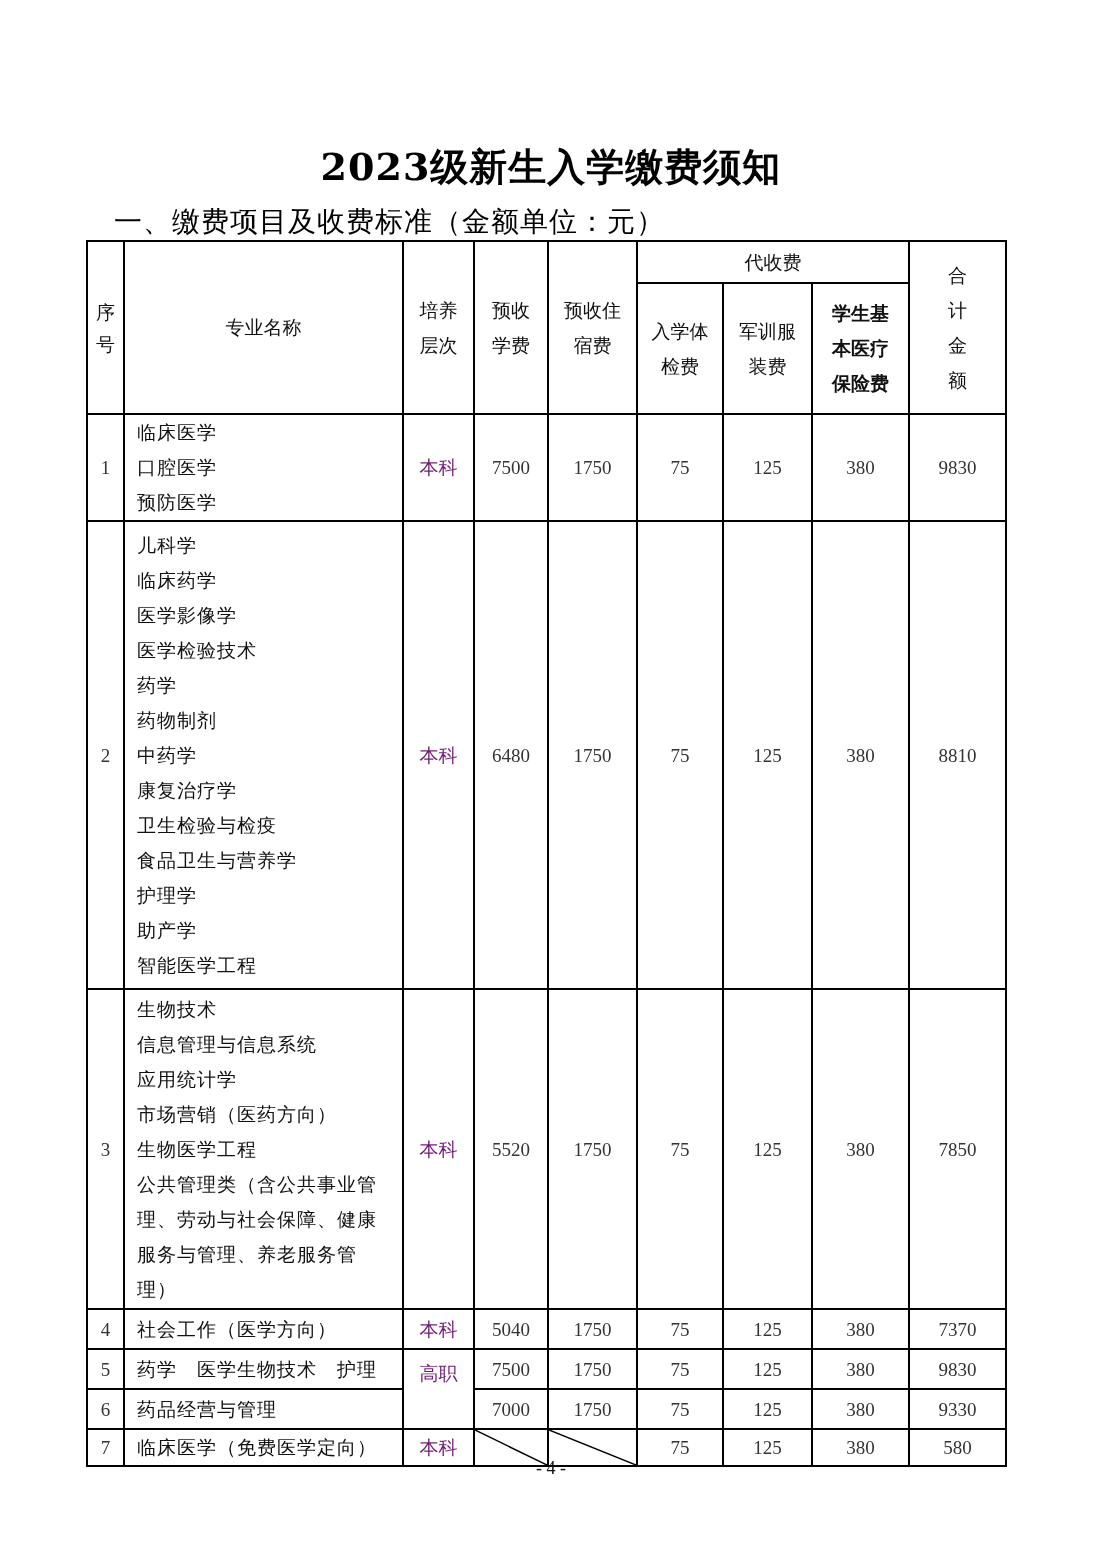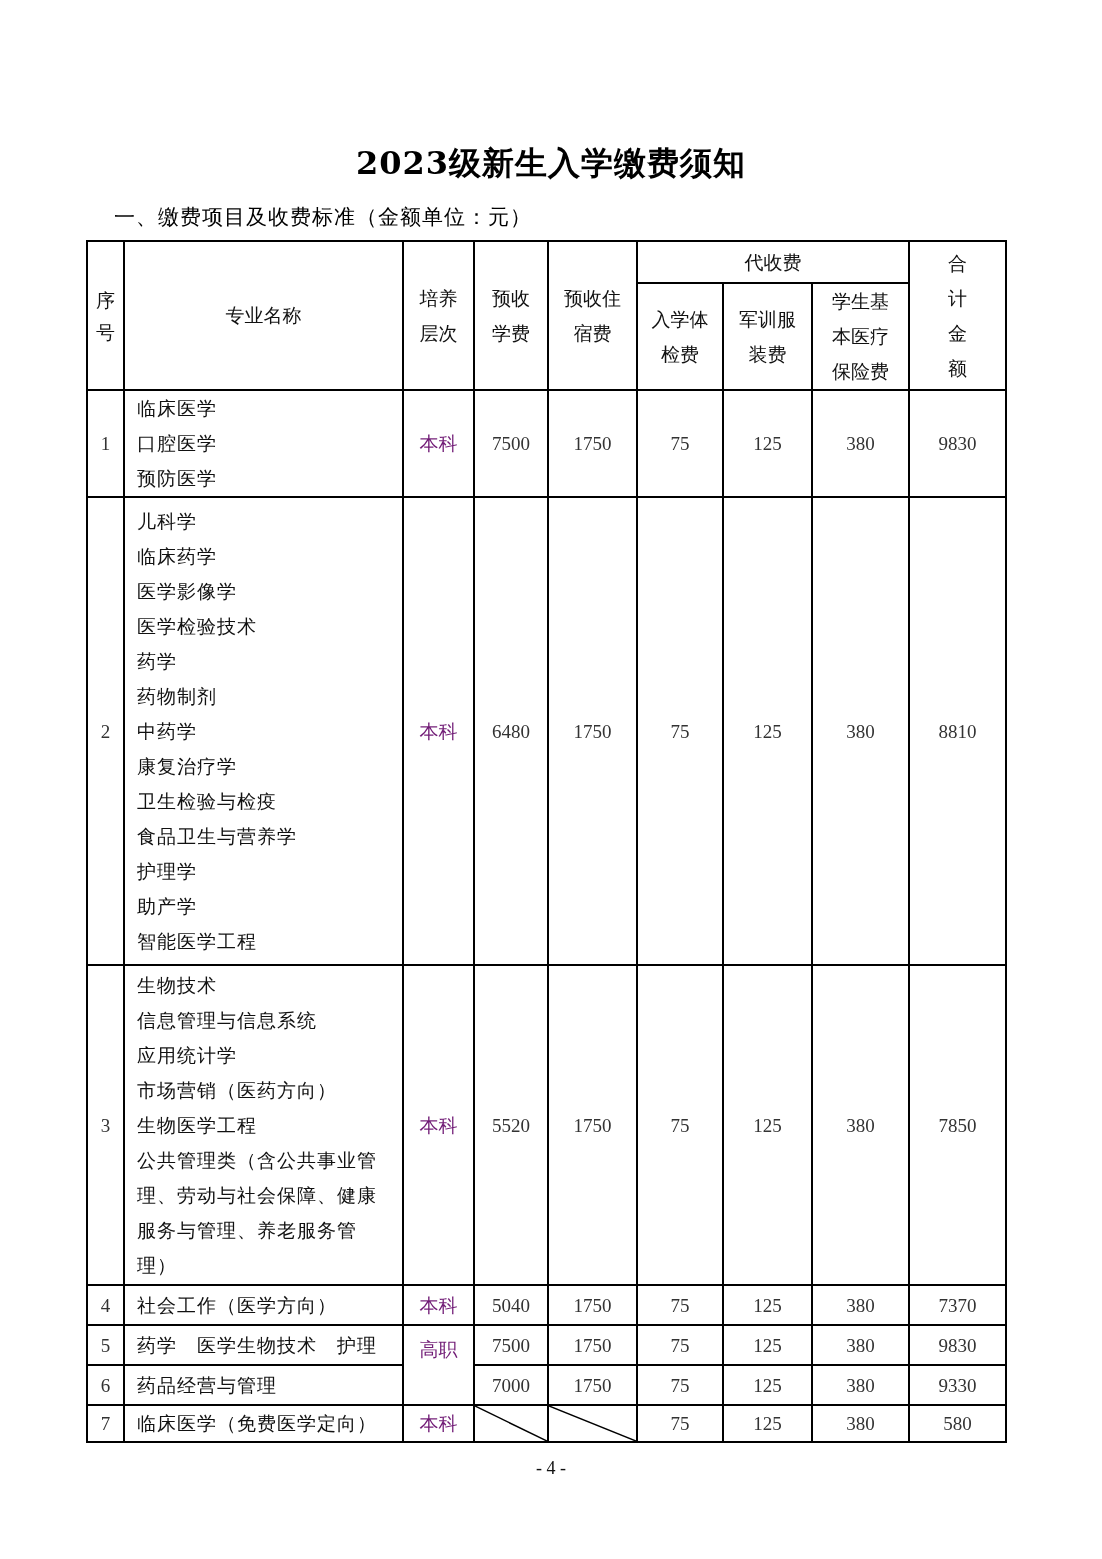--- a/index.html
+++ b/index.html
@@ -1,21 +1,21 @@
 <!DOCTYPE html>
 <html><head>
 <meta charset="utf-8">
 <style>
   html, body { margin: 0; padding: 0; background: #ffffff; }
   body { width: 1102px; height: 1559px; position: relative; overflow: hidden;
          font-family: "DejaVu Serif", "Liberation Serif", serif; color: #111; }
   .title { position: absolute; left: 0; width: 1102px; top: 142px; text-align: center;
-           font-size: 32px; font-weight: bold; letter-spacing: 1px; color: #000;
+           font-size: 38px; font-weight: bold; letter-spacing: 1px; color: #000;
            font-family: "DejaVu Serif", serif; }
-  .section { position: absolute; left: 114px; top: 203px; font-size: 21px; color: #000;
+  .section { position: absolute; left: 114px; top: 203px; font-size: 28px; color: #000;
              font-family: "DejaVu Sans", sans-serif; letter-spacing: 1px; }
   table.fees { position: absolute; left: 86px; top: 240px; width: 919px;
                border-collapse: collapse; table-layout: fixed; }
   table.fees td, table.fees th { border: 2px solid #000; padding: 0; text-align: center;
                vertical-align: middle; font-weight: normal; font-size: 19px; line-height: 35px; }
   th { font-family: "DejaVu Sans", sans-serif; }
   .num { font-family: "Liberation Serif", serif; font-size: 20px; color: #333; }
   .level { font-family: "DejaVu Sans", sans-serif; color: #701a75; font-size: 19px; }
   .majors { text-align: left !important; padding-left: 12px !important;
             font-family: "DejaVu Sans", sans-serif; font-size: 19px; letter-spacing: 1px; }
@@ -49,21 +49,21 @@
     <th rowspan="2">专业名称</th>
     <th rowspan="2" style="padding:4px 14px;">培养层次</th>
     <th rowspan="2" style="padding:0 15px;border-radius:24px;">预收学费</th>
     <th rowspan="2" style="padding:0 12px;">预收住宿费</th>
     <th colspan="3">代收费</th>
     <th rowspan="2" style="padding:0 38px;">合计金额</th>
   </tr>
   <tr style="height:104px">
     <th style="padding:9px 13px;">入学体检费</th>
     <th style="padding:0 14px;border-radius:14px;">军训服装费</th>
-    <th style="padding:0 14px;">学生基本医疗保险费</th>
+    <th style="padding:12px 14px;font-weight:bold;">学生基本医疗保险费</th>
   </tr>
 
   <tr style="height:107px">
     <td class="num">1</td>
     <td class="majors">
       <div>临床医学</div>
       <div>口腔医学</div>
       <div>预防医学</div>
     </td>
     <td class="level">本科</td>

